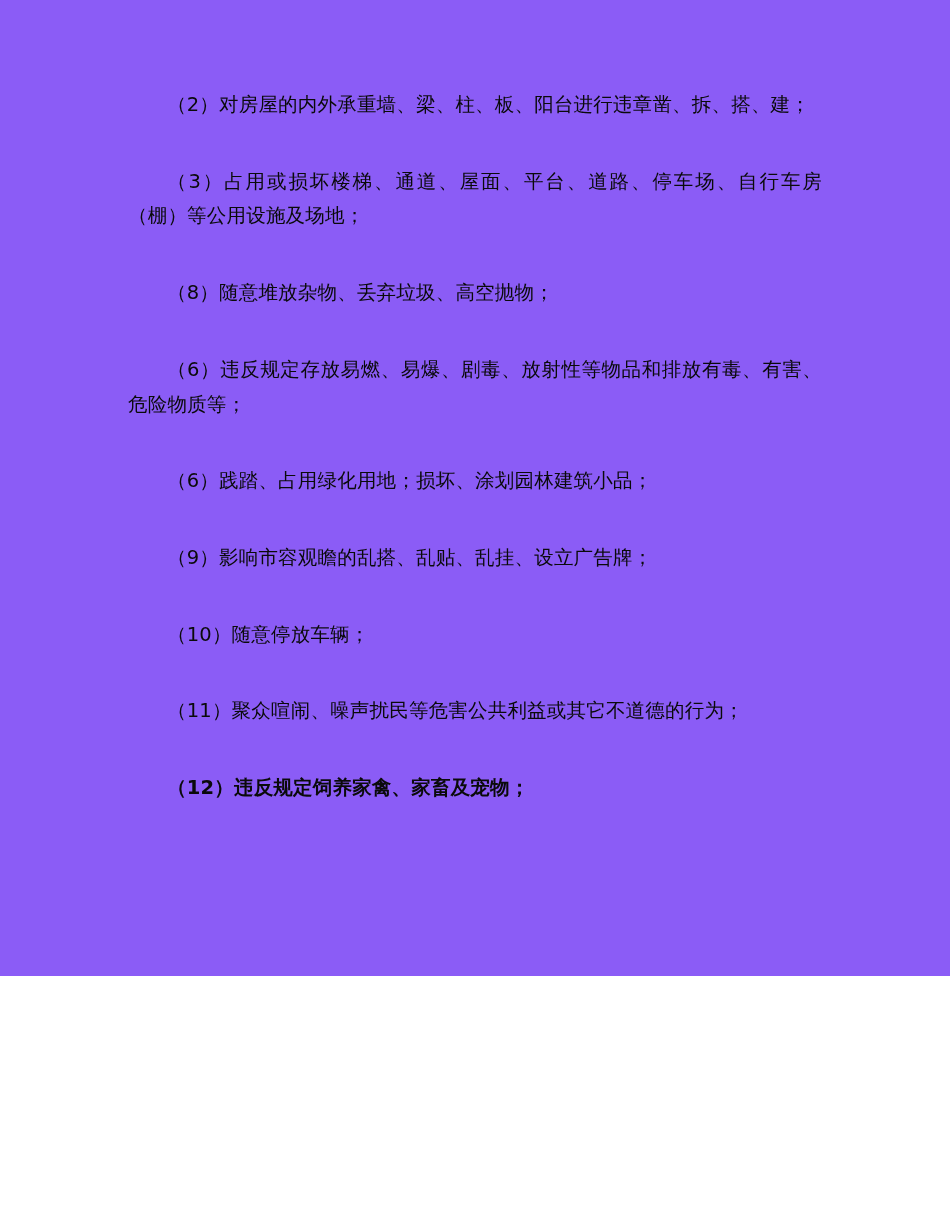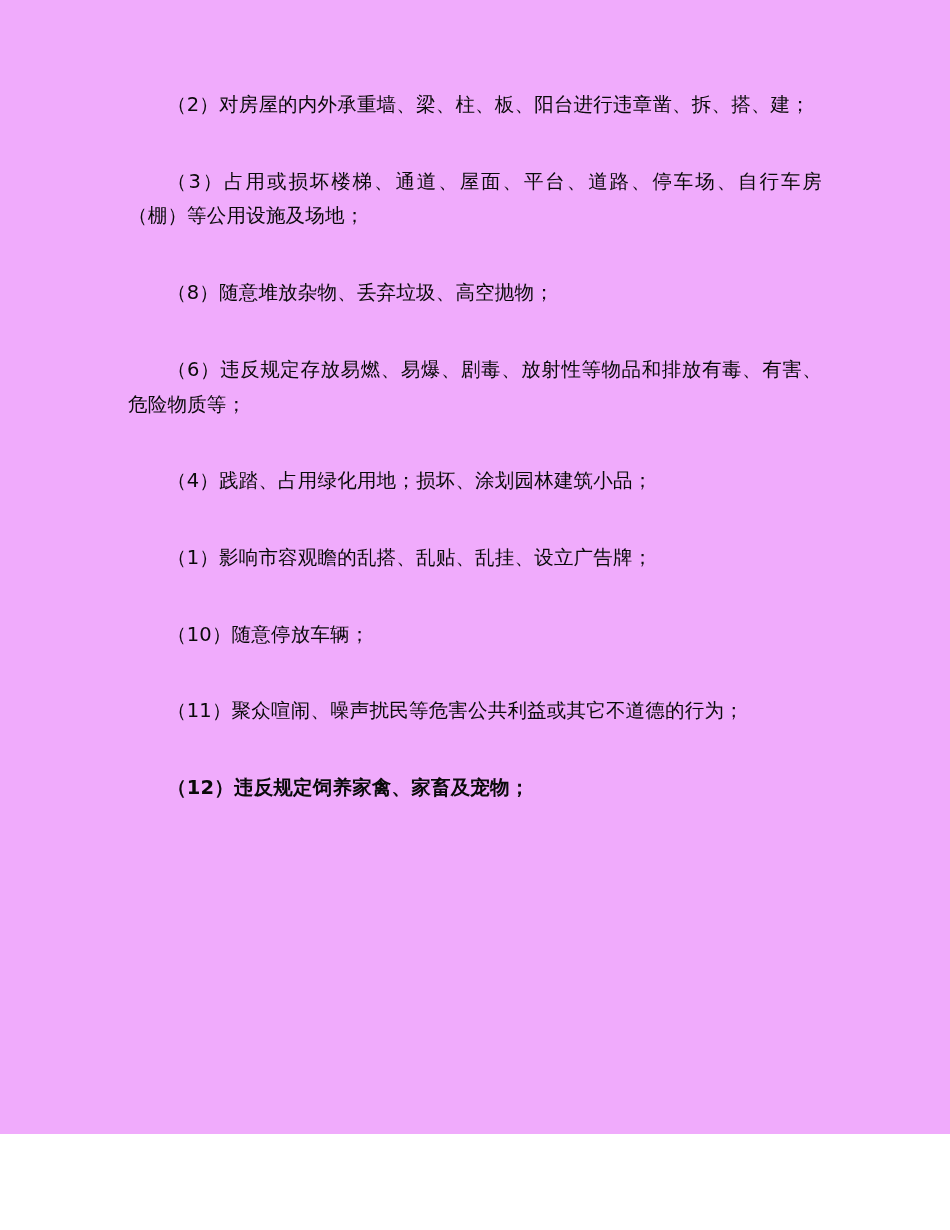--- a/index.html
+++ b/index.html
@@ -9,24 +9,24 @@
   }
   body {
     width: 950px;
     height: 1230px;
     font-family: "DejaVu Sans", "Liberation Sans", sans-serif;
     color: #000000;
   }
   .page {
     position: relative;
     width: 950px;
-    height: 1134px;
+    height: 976px;
     box-sizing: border-box;
     padding: 88px 128px 19px 128px;
-    background: #f0abfc;
+    background: #8b5cf6;
   }
   .doc-body {
     width: 100%;
   }
   .para {
     font-size: 19.5px;
     line-height: 1.78;
     text-align: justify;
     text-justify: inter-ideograph;
     margin: 0 0 42px 0;
@@ -41,19 +41,19 @@
 </style>
 </head>
 <body>
 
 <div class="page">
   <div class="doc-body">
     <p class="para">（2）对房屋的内外承重墙、梁、柱、板、阳台进行违章凿、拆、搭、建；</p>
     <p class="para">（3）占用或损坏楼梯、通道、屋面、平台、道路、停车场、自行车房（棚）等公用设施及场地；</p>
     <p class="para">（8）随意堆放杂物、丢弃垃圾、高空抛物；</p>
     <p class="para">（6）违反规定存放易燃、易爆、剧毒、放射性等物品和排放有毒、有害、危险物质等；</p>
-    <p class="para">（4）践踏、占用绿化用地；损坏、涂划园林建筑小品；</p>
-    <p class="para">（1）影响市容观瞻的乱搭、乱贴、乱挂、设立广告牌；</p>
+    <p class="para">（6）践踏、占用绿化用地；损坏、涂划园林建筑小品；</p>
+    <p class="para">（9）影响市容观瞻的乱搭、乱贴、乱挂、设立广告牌；</p>
     <p class="para">（10）随意停放车辆；</p>
     <p class="para">（11）聚众喧闹、噪声扰民等危害公共利益或其它不道德的行为；</p>
     <p class="para">（12）违反规定饲养家禽、家畜及宠物；</p>
   </div>
 </div>
 
 </body></html>

